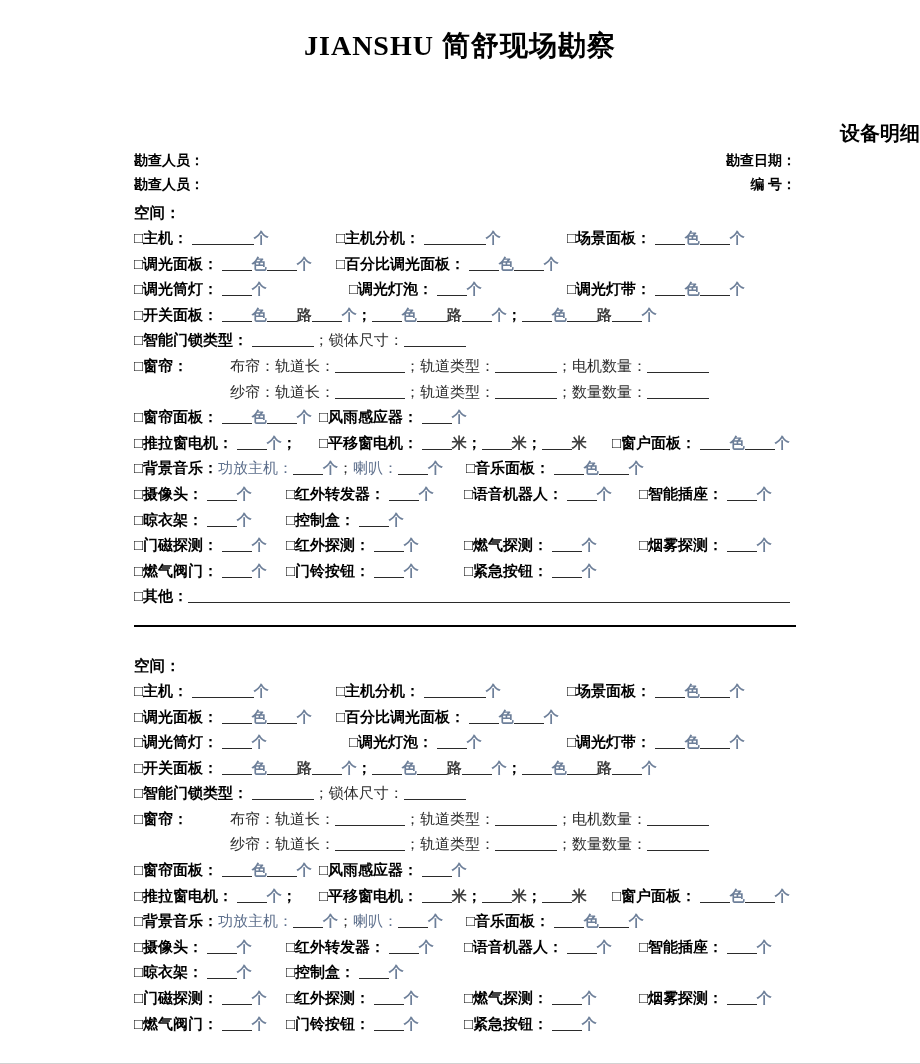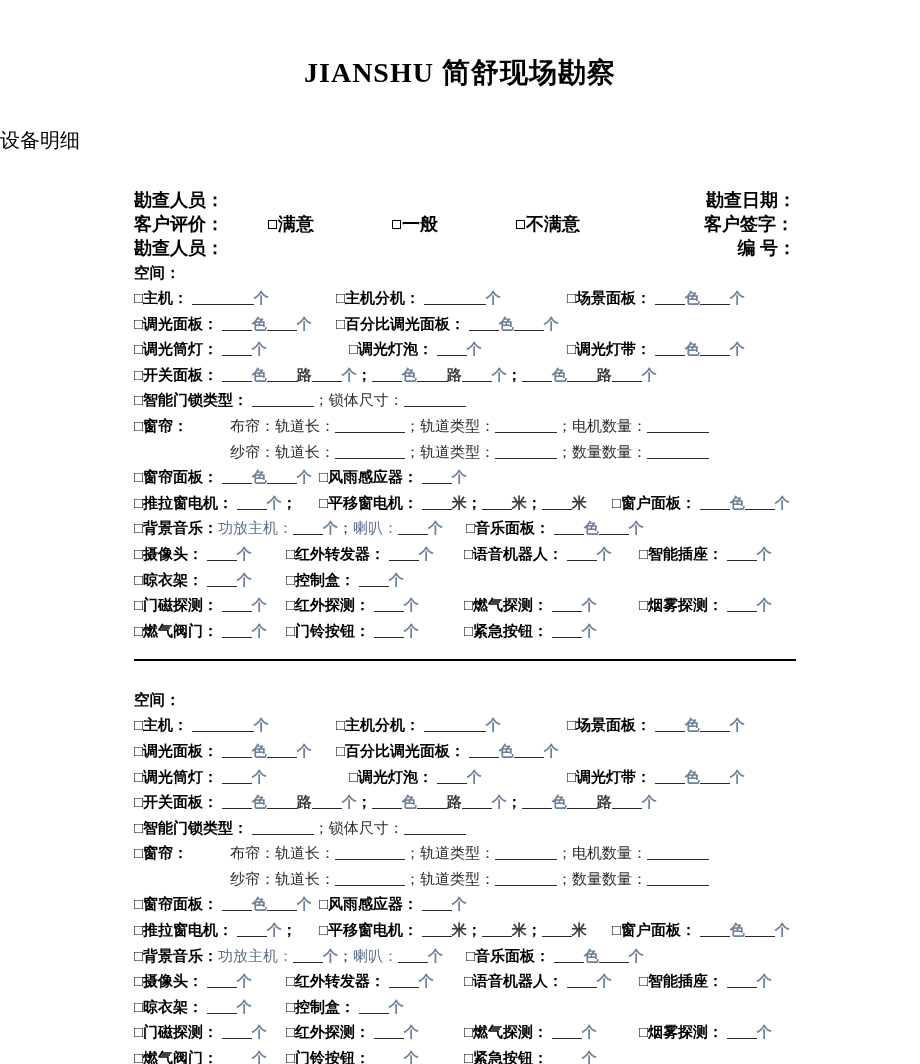--- a/index.html
+++ b/index.html
@@ -23,50 +23,48 @@
     box-sizing: border-box;
     border-bottom: 1px solid #d2d2d2;
   }
 
   
   .doc-title {
     text-align: center;
     font-size: 28px;
     font-weight: bold;
     letter-spacing: 1px;
-    padding-top: 21px;
+    padding-top: 30px;
     line-height: 1.15;
     font-family: "Liberation Serif", "DejaVu Serif", serif;
-    margin-top: 36px;
   }
   .doc-subtitle {
-    text-align: left;
+    text-align: right;
     font-size: 20px;
-    font-weight: normal;
-    margin-top: 40px;
+    font-weight: bold;
+    margin-top: 60px;
     line-height: 1.15;
   }
 
   
   .content {
     position: absolute;
     left: 134px;
     top: 152px;
     width: 662px;
   }
 
   
   .hdr-row {
     display: flex;
     align-items: baseline;
-    font-size: 18px;
+    font-size: 14px;
     font-weight: bold;
     height: 24px;
     white-space: nowrap;
-    gap: 44px;
   }
   .hdr-left { flex: 0 0 auto; }
   .hdr-right {
     margin-left: auto;
     text-align: left;
   }
   .hdr-right.indent1 { padding-right: 2px; }
   .opt { display: inline-block; }
   .opt + .opt { margin-left: 34px; }
 
@@ -164,27 +162,20 @@
   <div class="doc-title">JIANSHU 简舒现场勘察</div>
   <div class="doc-subtitle">设备明细</div>
 
   <div class="content">
 
     <div class="hdr-row">
       <span class="hdr-left">勘查人员：</span>
       <span class="hdr-right">勘查日期：</span>
     </div>
 
-    <div class="hdr-row">
-      <span class="hdr-left">客户评价：</span>
-      <span class="opt"><span class="cb"></span><span>满意</span></span>
-      <span class="opt"><span class="cb"></span><span>一般</span></span>
-      <span class="opt"><span class="cb"></span><span>不满意</span></span>
-      <span class="hdr-right indent1">客户签字：</span>
-    </div>
 
     <div class="hdr-row">
       <span class="hdr-left">勘查人员：</span>
       <span class="hdr-right">编    号：</span>
     </div>
 
     <div class="space-title">空间：</div>
 
     <div class="row">
       <span class="cell" style="left:0px">
@@ -349,20 +340,25 @@
       <span class="cell" style="left:152px">
         <span>□门铃按钮：</span>
         <span class="bl w30"></span><span class="unit">个</span>
       </span>
       <span class="cell" style="left:330px">
         <span>□紧急按钮：</span>
         <span class="bl w30"></span><span class="unit">个</span>
       </span>
     </div>
 
+    <div class="row">
+      <span class="cell" style="left:0px">
+        <span>□其他：</span><span class="long-rule"></span>
+      </span>
+    </div>
 
     <hr class="divider">
 
     <div class="space-title">空间：</div>
 
     <div class="row">
       <span class="cell" style="left:0px">
         <span>□主机：</span>
         <span class="bl w62"></span><span class="unit">个</span>
       </span>

